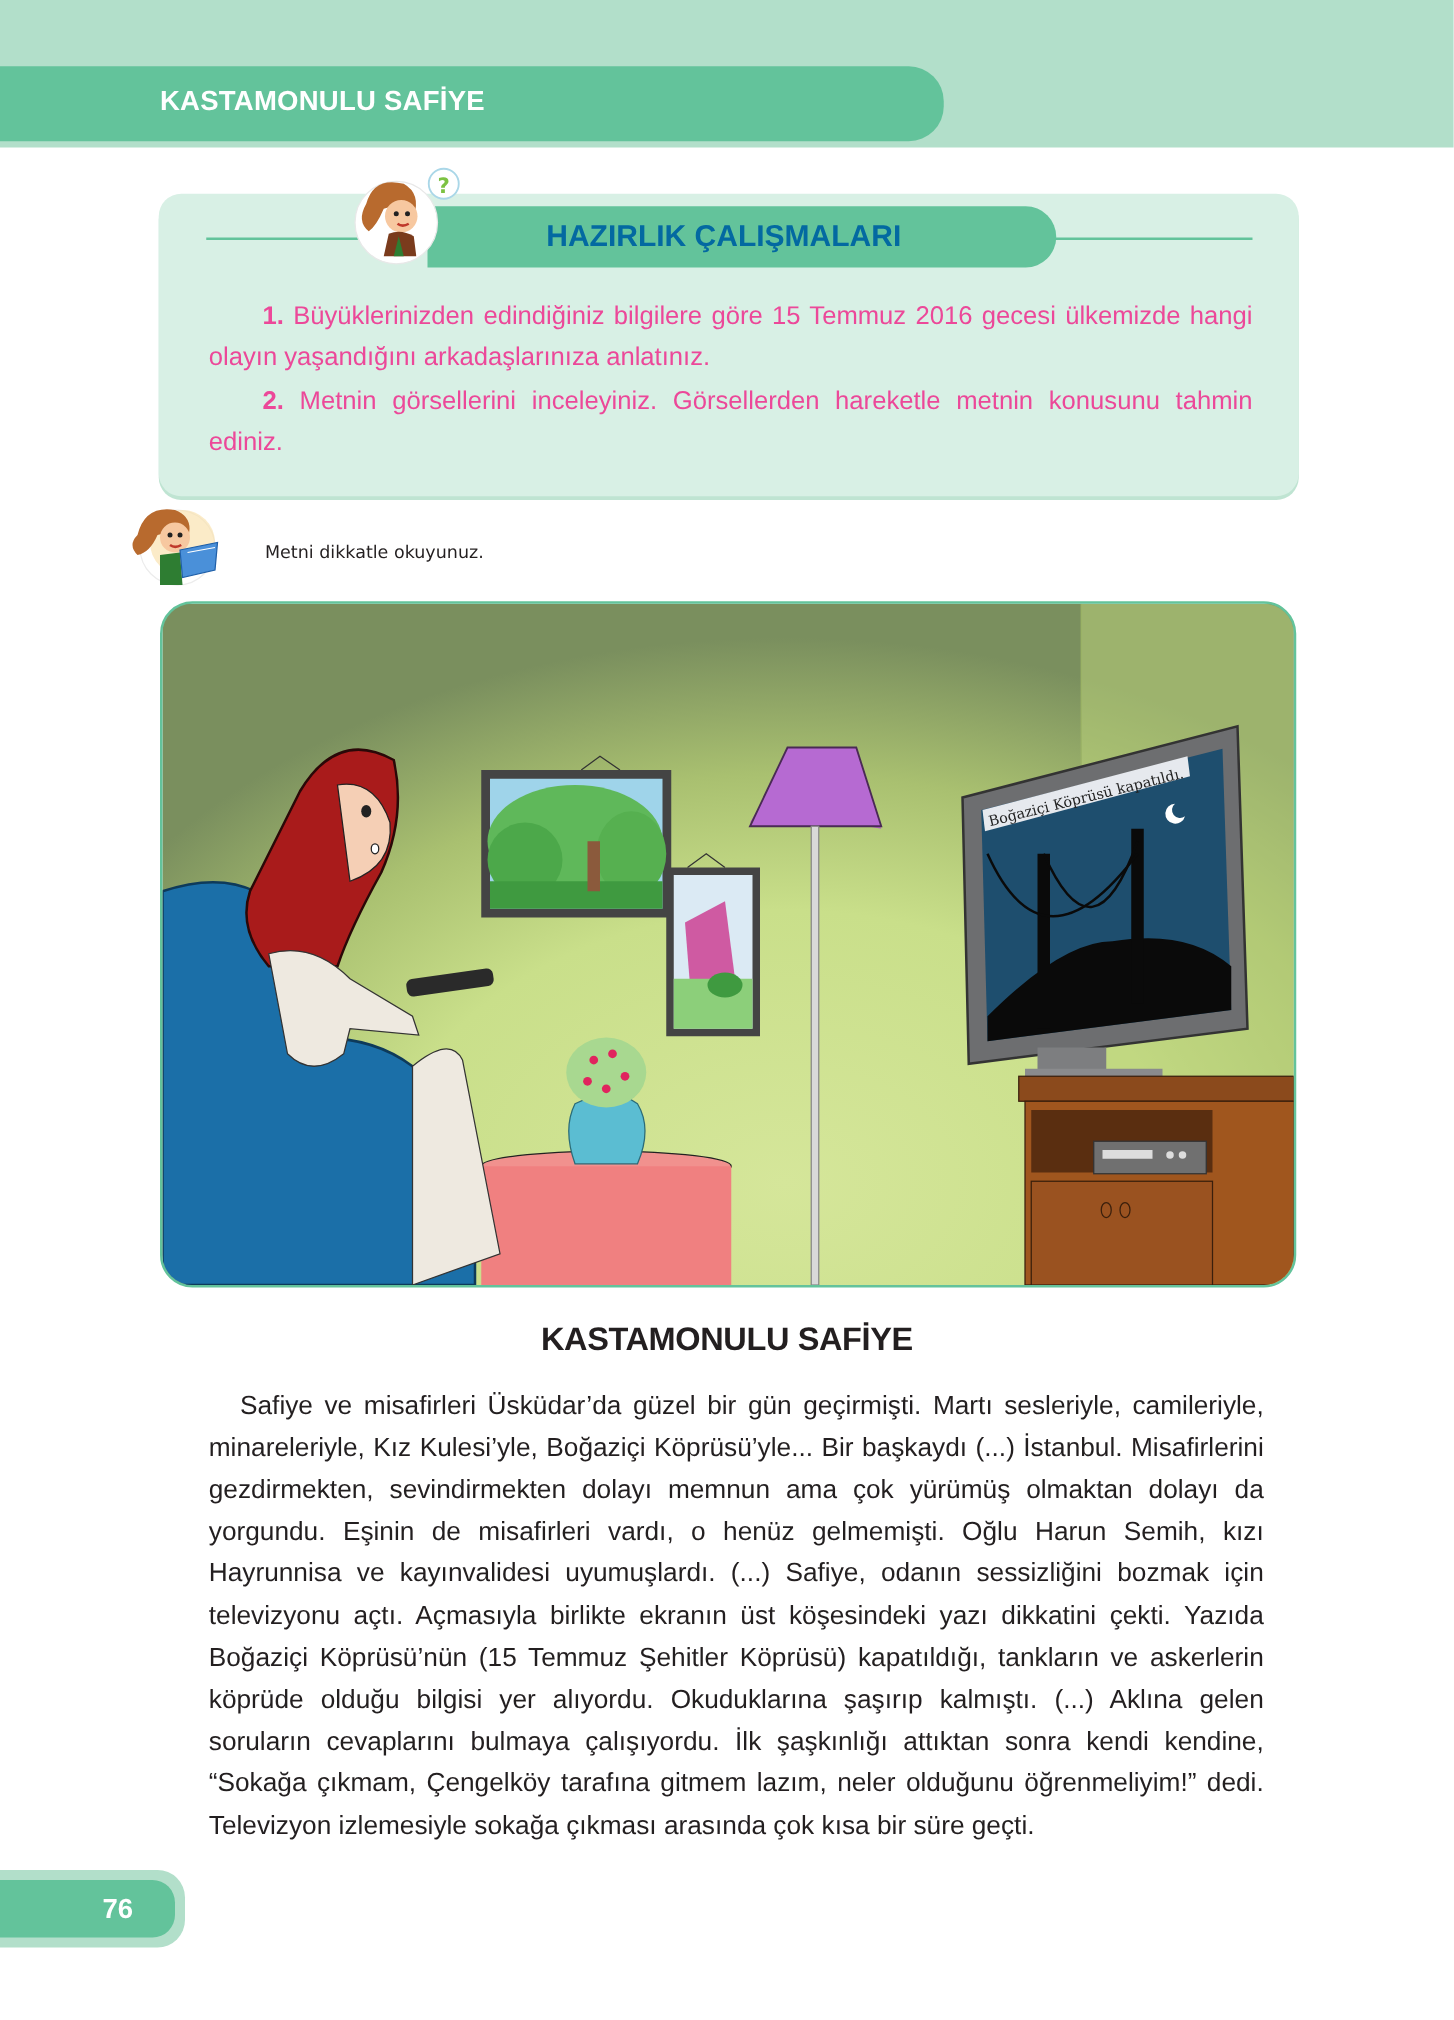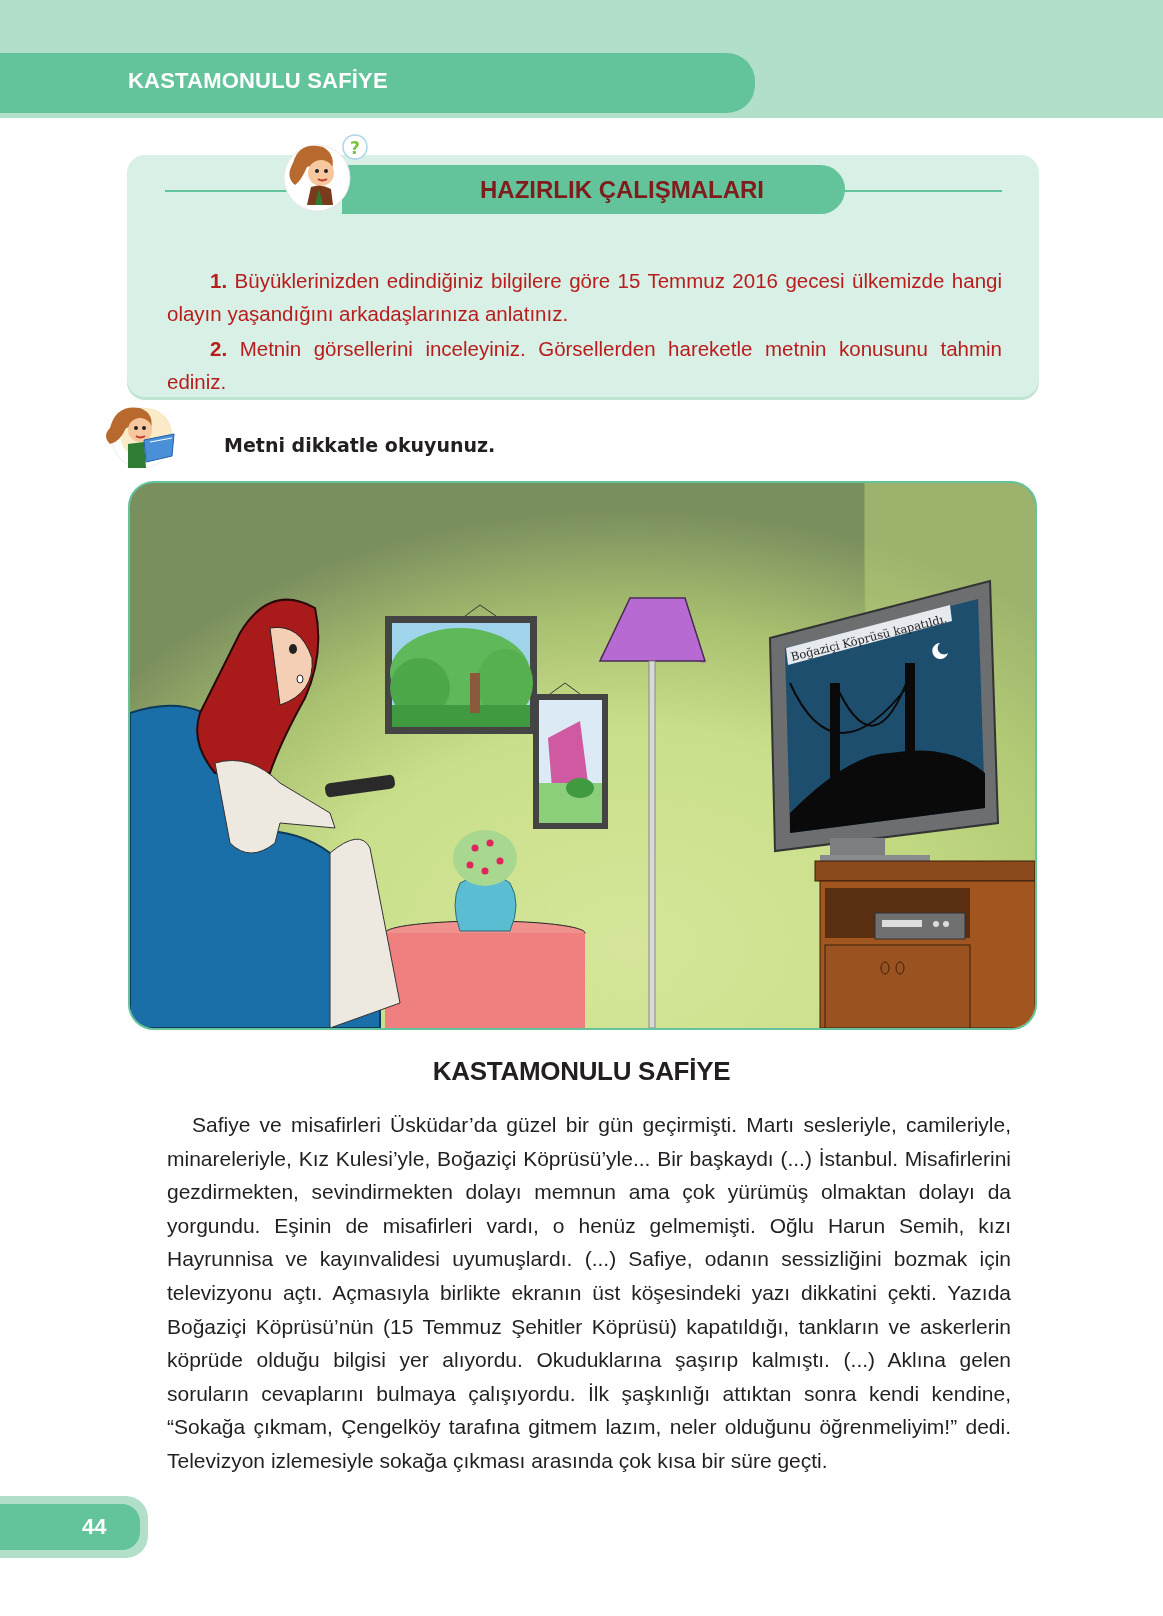--- a/index.html
+++ b/index.html
@@ -9,29 +9,29 @@
   .header-tab { position:absolute; left:0; top:53px; width:755px; height:60px; background:#63c39b;
                 border-radius:0 28px 28px 0; }
   .header-title { position:absolute; left:128px; top:68px; color:#fff; font-weight:bold; font-size:22px;
                   letter-spacing:0.2px; font-family:"Liberation Sans", sans-serif; }
 
   .prep-box { position:absolute; left:127px; top:155px; width:912px; height:242px; background:#d8f0e5;
               border-radius:18px; box-shadow: 0 3px 0 #bfe4d2; }
   .prep-line { position:absolute; top:190px; height:2px; background:#63c39b; }
   .prep-pill { position:absolute; left:342px; top:165px; width:503px; height:49px; background:#63c39b;
                border-radius:0 26px 26px 0; }
-  .prep-title { position:absolute; left:437px; top:176px; color:#7f1d1d; font-weight:bold; font-size:24px;
-                font-family:"Liberation Sans", sans-serif;margin-left:43px; }
+  .prep-title { position:absolute; left:437px; top:176px; color:#0369a1; font-weight:bold; font-size:24px;
+                font-family:"Liberation Sans", sans-serif; }
   .mascot { position:absolute; border-radius:50%; }
-  .prep-item { position:absolute; left:167px; width:835px; font-size:20.5px; line-height:33px; color:#b91c1c;
-               font-family:"Liberation Sans", sans-serif; text-align:justify;margin-top:28px; }
+  .prep-item { position:absolute; left:167px; width:835px; font-size:20.5px; line-height:33px; color:#ec4899;
+               font-family:"Liberation Sans", sans-serif; text-align:justify; }
   .prep-item b { font-weight:bold; }
   .indent { display:inline-block; width:43px; }
 
-  .instruction { position:absolute; left:224px; top:434px; font-size:19px; font-weight:bold; color:#231f20; }
+  .instruction { position:absolute; left:212px; top:434px; font-size:14px; font-weight:normal; color:#231f20; }
 
   .illus { position:absolute; left:128px; top:481px; width:905px; height:545px; border:2px solid #63c39b;
            border-radius:26px; overflow:hidden;
            background:radial-gradient(ellipse 70% 80% at 55% 85%, #d5e69a 0%, #c9df8a 50%, #a9c070 75%, #7a8f5e 100%); }
 
   .story-title { position:absolute; left:0; width:1163px; top:1056px; text-align:center; font-size:26px;
                  font-weight:bold; color:#231f20; font-family:"Liberation Sans", sans-serif; letter-spacing:-0.3px; }
   .story { position:absolute; left:150px; top:1091px; width:878px; font-size:21px; line-height:33.6px;
            color:#231f20; text-align:justify; font-family:"Liberation Sans", sans-serif; }
   .story p { margin:17px; }
@@ -180,13 +180,13 @@
   </svg>
 </div>
 
 <div class="story-title">KASTAMONULU SAFİYE</div>
 <div class="story">
   <p><span class="indent" style="width:25px"></span><span>Safiye ve misafirleri Üsküdar’da güzel bir gün geçirmişti. Martı sesleriyle, camileriyle, minareleriyle, Kız Kulesi’yle, Boğaziçi Köprüsü’yle... Bir başkaydı (...) İstanbul. Misafirlerini gezdirmekten, sevindirmekten dolayı memnun ama çok yürümüş olmaktan dolayı da yorgundu. Eşinin de misafirleri vardı, o henüz gelmemişti. Oğlu Harun Semih, kızı Hayrunnisa ve kayınvalidesi uyumuşlardı. (...) Safiye, odanın sessizliğini bozmak için televizyonu açtı. Açmasıyla birlikte ekranın üst köşesindeki yazı dikkatini çekti. Yazıda Boğaziçi Köprüsü’nün (15 Temmuz Şehitler Köprüsü) kapatıldığı, tankların ve askerlerin köprüde olduğu bilgisi yer alıyordu. Okuduklarına şaşırıp kalmıştı. (...) Aklına gelen soruların cevaplarını bulmaya çalışıyordu. İlk şaşkınlığı attıktan sonra kendi kendine, “Sokağa çıkmam, Çengelköy tarafına gitmem lazım, neler olduğunu öğrenmeliyim!” dedi. Televizyon izlemesiyle sokağa çıkması arasında çok kısa bir süre geçti.</span></p>
 </div>
 
 <div class="page-num-outer"></div>
 <div class="page-num-inner"></div>
-<div class="page-num">44</div>
+<div class="page-num">76</div>
 
 </body></html>

